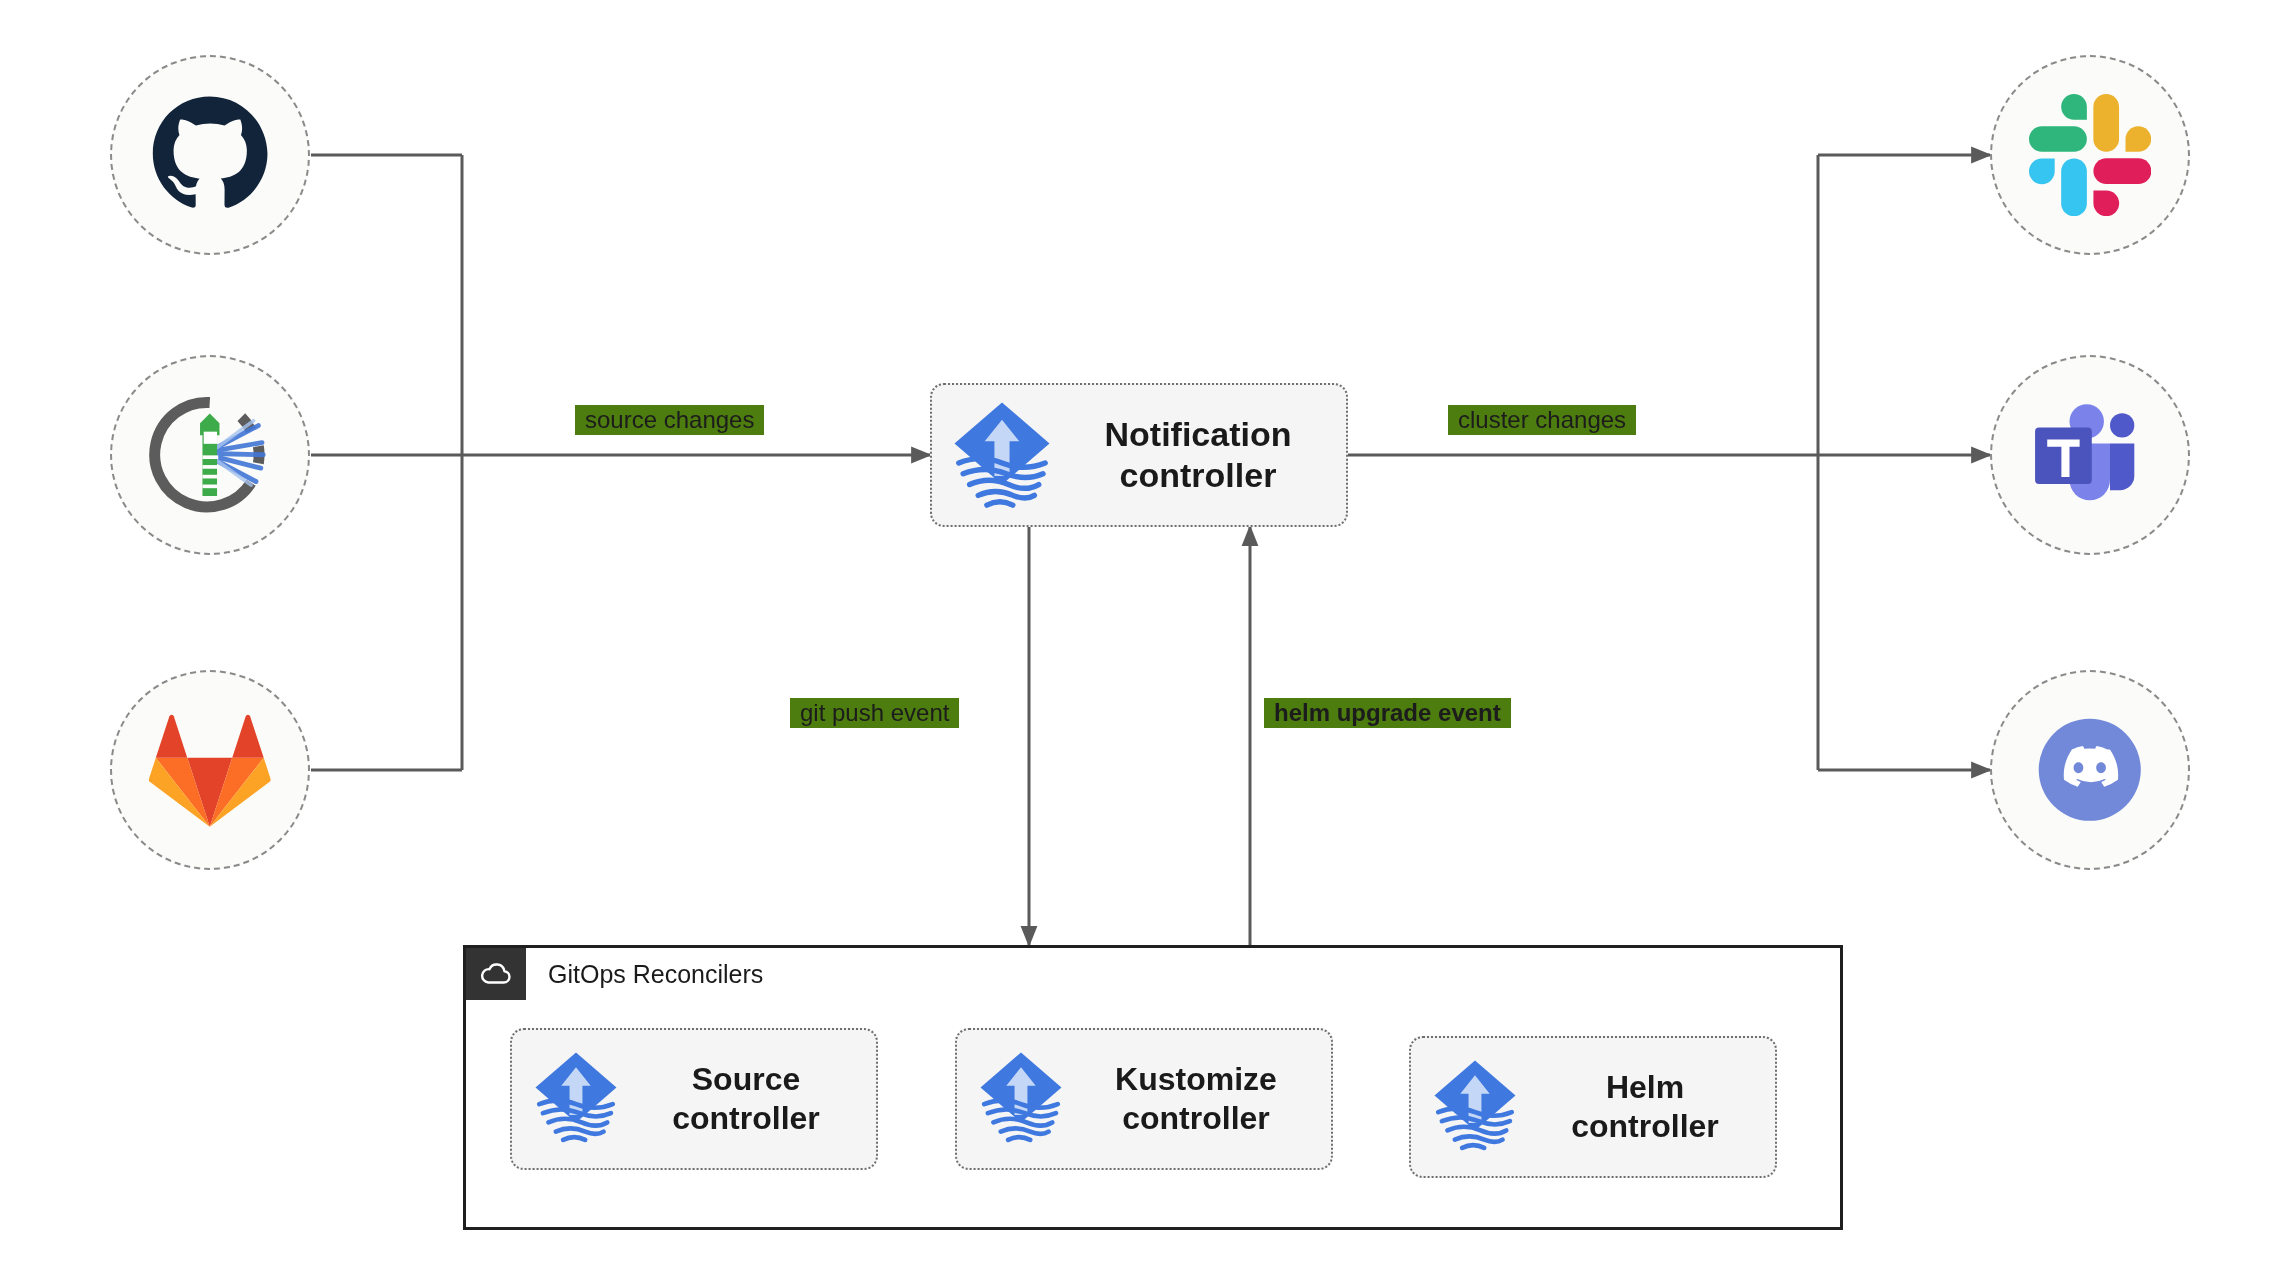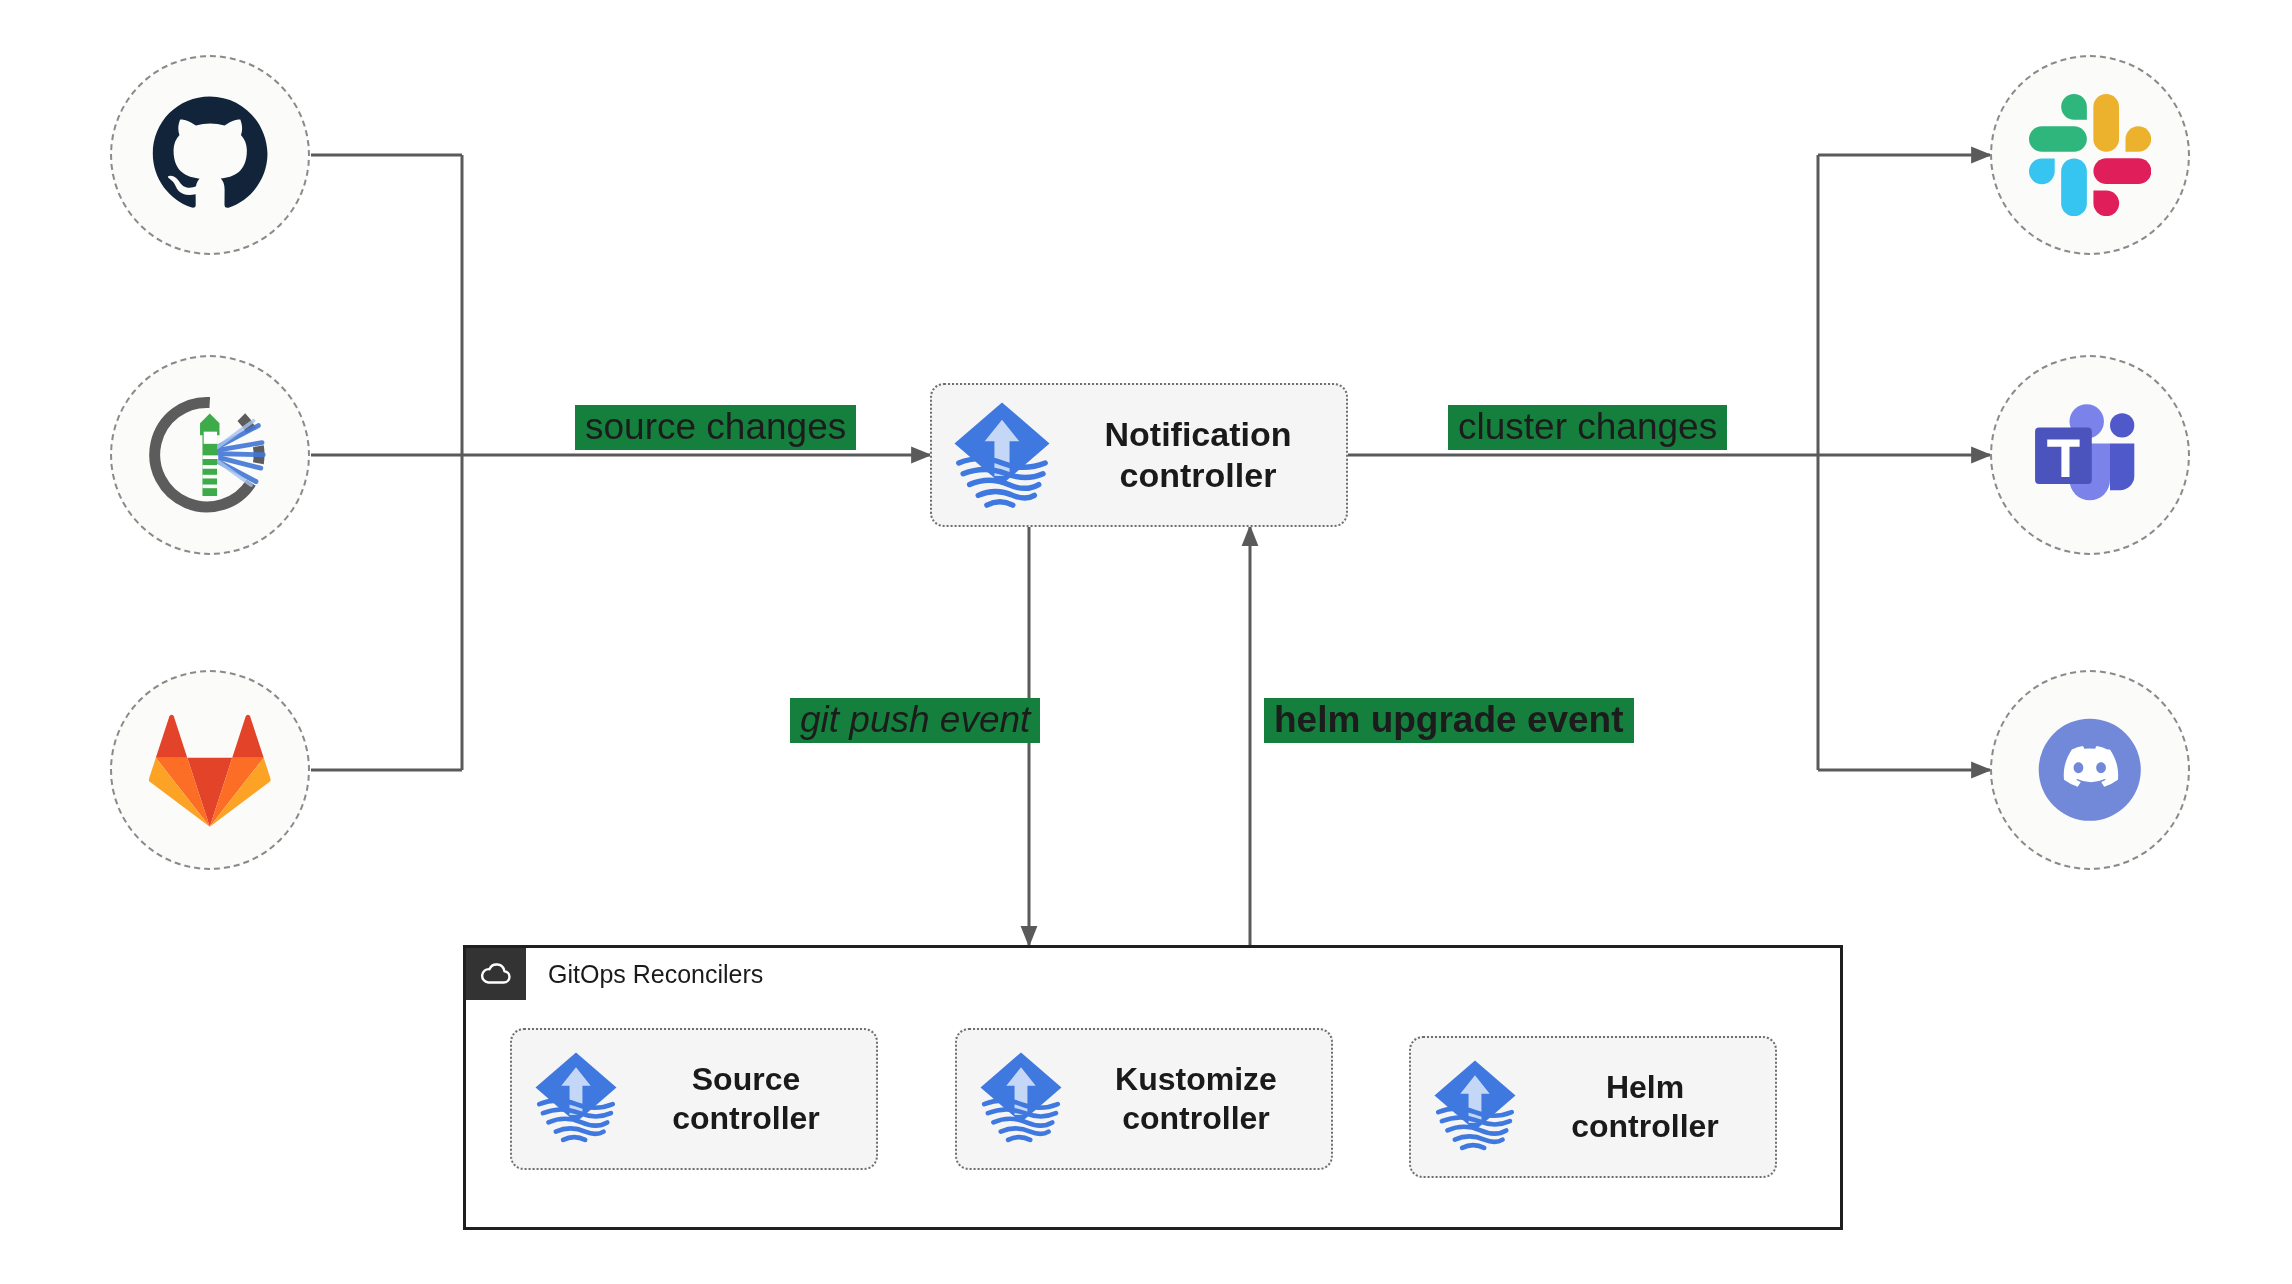--- a/index.html
+++ b/index.html
@@ -103,23 +103,23 @@
     display: flex;
     align-items: center;
     font-size: 25px;
     color: #1a1a1a;
     margin-left: 8px;
   }
 
   
   .edge-label {
     position: absolute;
-    font-size: 37px;
+    font-size: 24px;
     color: #1c1c1c;
-    background: #15803d;
+    background: #4d7c0f;
     padding: 2px 10px;
     white-space: nowrap;
     line-height: 1.1;
   }
 </style>
 </head>
 <body>
 
 <div id="canvas">
 
@@ -347,17 +347,17 @@
       </svg>
     </span>
     <span class="ctrl-label" style="font-size:32px;">Helm
 controller</span>
   </div>
 
   <div class="edge-label" style="left:575px; top:405px;">source changes</div>
 
   <div class="edge-label" style="left:1448px; top:405px;">cluster changes</div>
 
-  <div class="edge-label" style="left:790px; top:698px;font-style:italic;">git push event</div>
+  <div class="edge-label" style="left:790px; top:698px;">git push event</div>
 
   <div class="edge-label" style="left:1264px; top:698px;font-weight:bold;">helm upgrade event</div>
 
 </div>
 
 </body></html>

